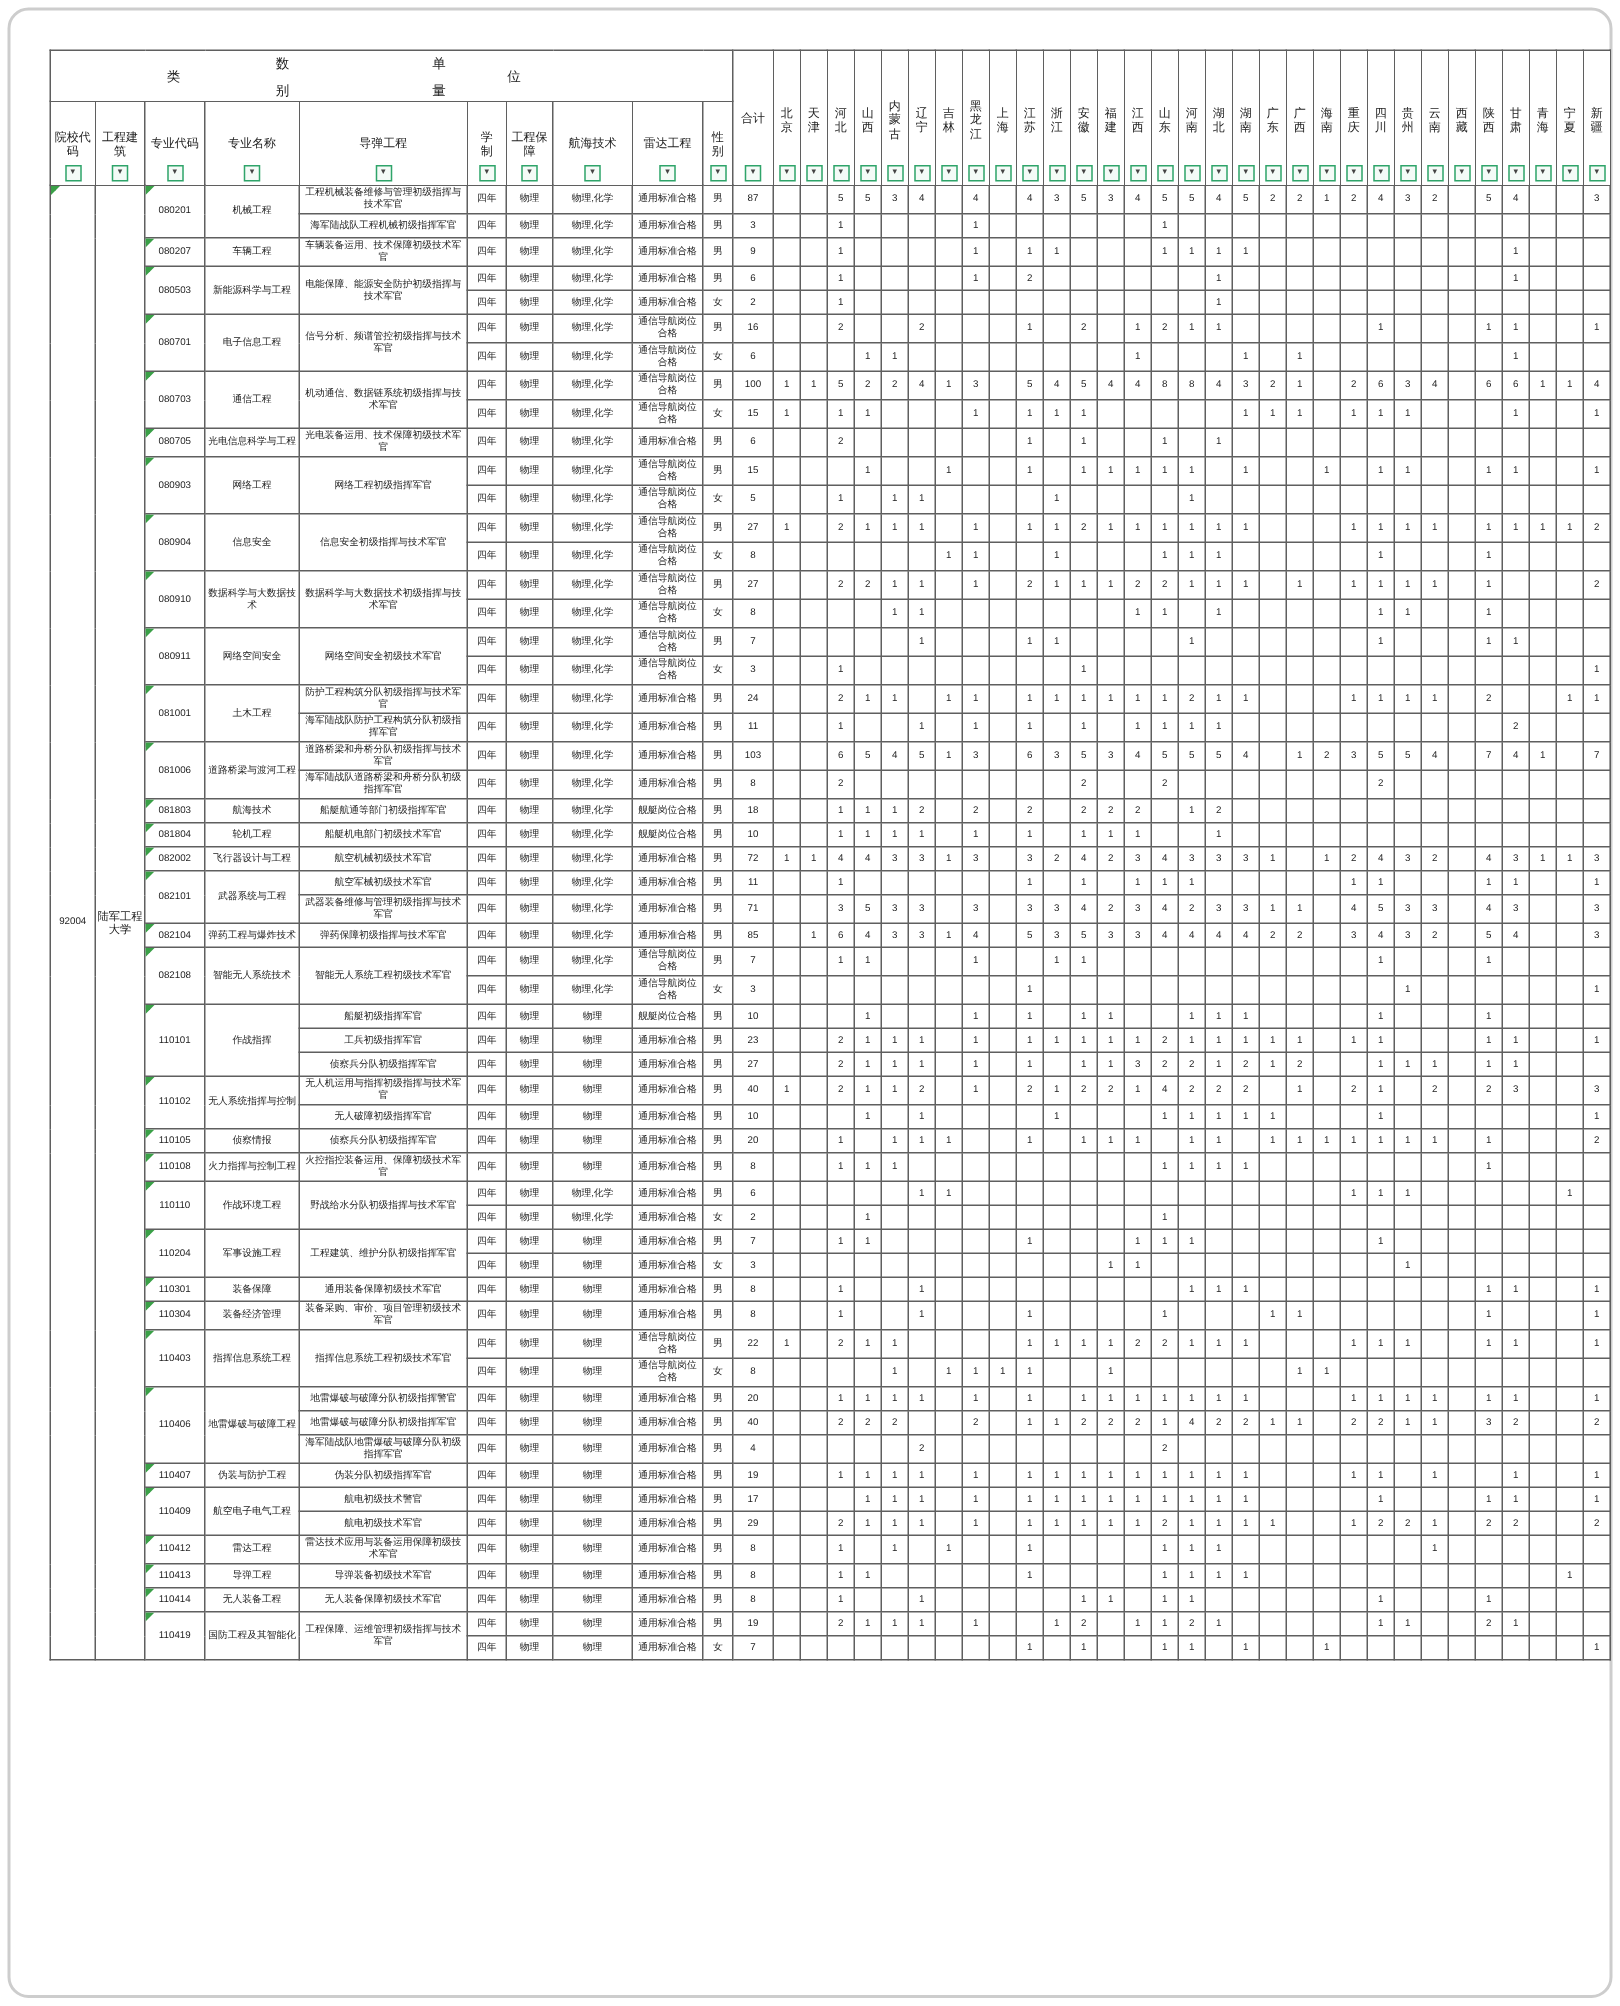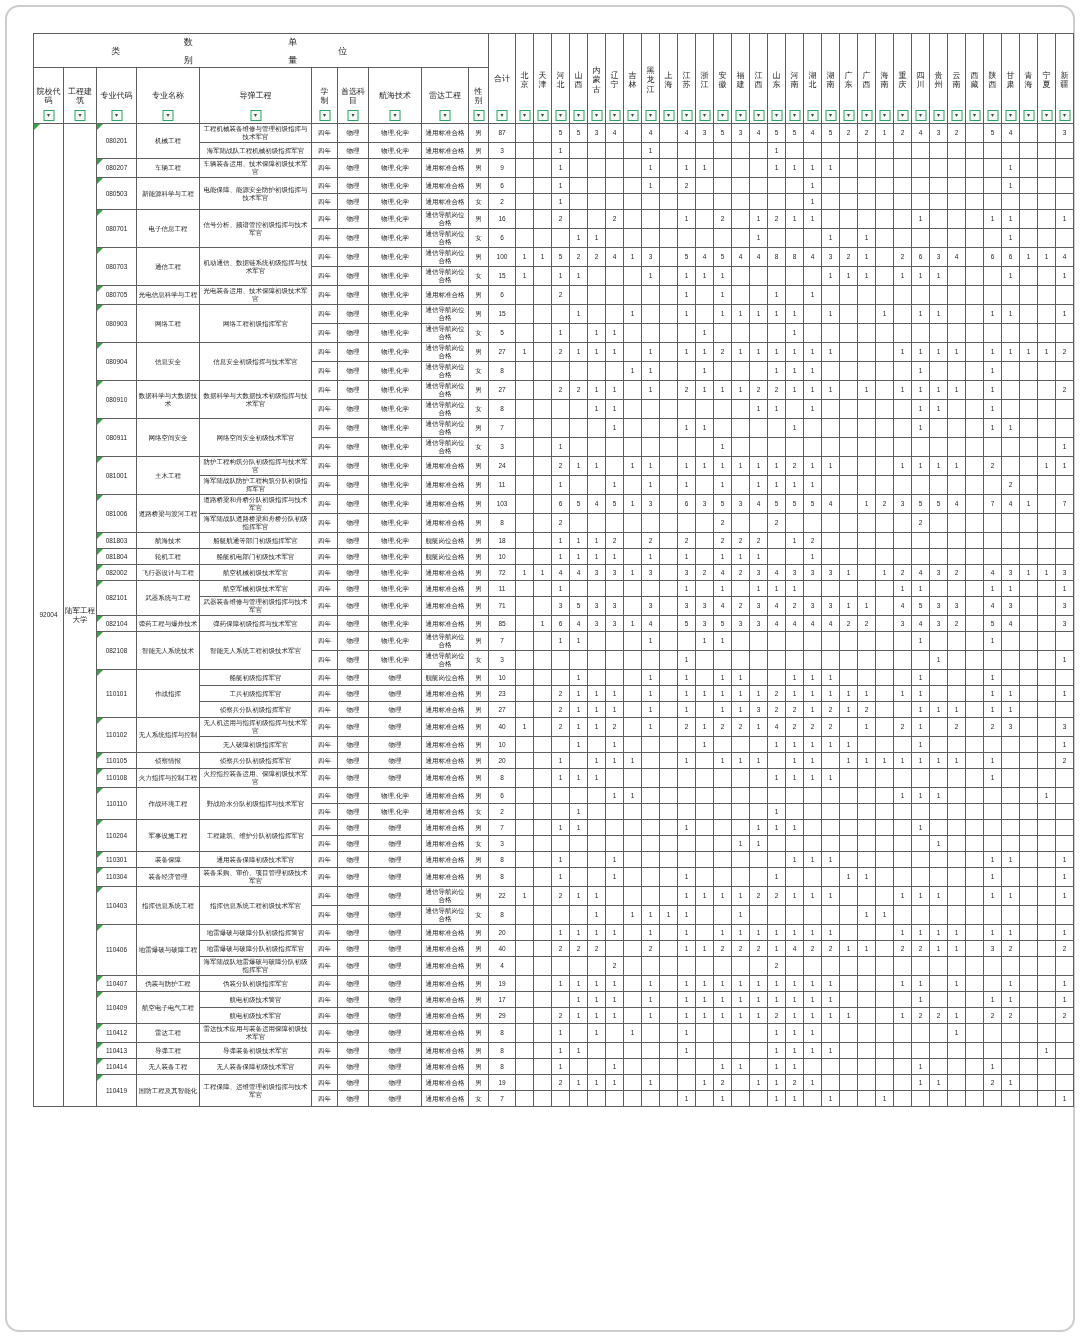--- a/index.html
+++ b/index.html
@@ -327,21 +327,21 @@
         </th>
         <th>
           <span class="stk">导弹工程</span>
           <span class="flt">▾</span>
         </th>
         <th>
           <span class="stk" style="width: 10px;">学制</span>
           <span class="flt">▾</span>
         </th>
         <th>
-          <span class="stk" style="width: 28px;">首选科目</span>
+          <span class="stk" style="width: 28px;">工程保障</span>
           <span class="flt">▾</span>
         </th>
         <th>
           <span class="stk">航海技术</span>
           <span class="flt">▾</span>
         </th>
         <th>
           <span class="stk">雷达工程</span>
           <span class="flt">▾</span>
         </th>

